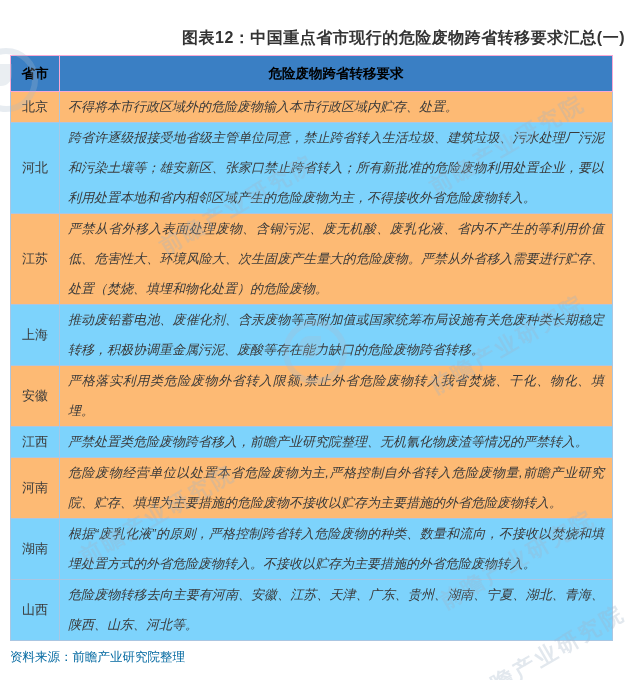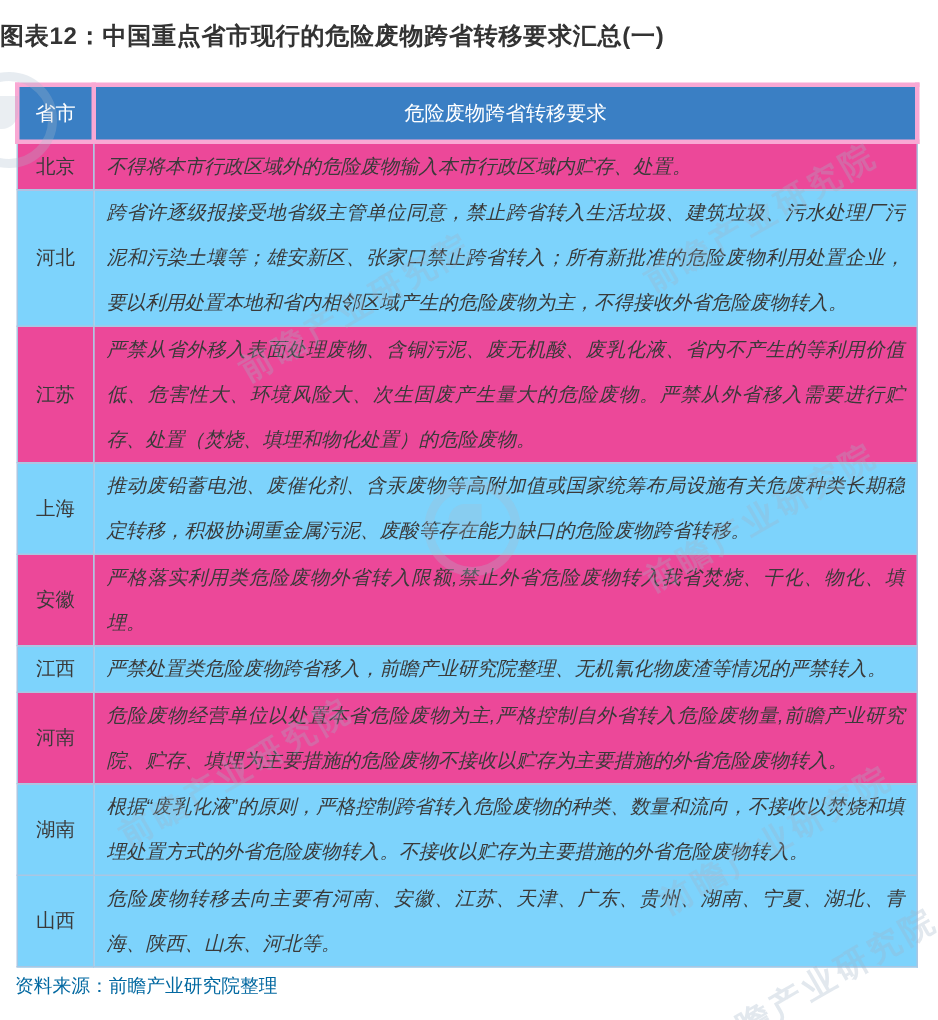--- a/index.html
+++ b/index.html
@@ -8,45 +8,45 @@
     background: #ffffff;
     font-family: "Liberation Sans", "DejaVu Sans", sans-serif;
   }
   body {
     width: 625px;
     height: 680px;
     position: relative;
     overflow: hidden;
   }
   .page-title {
-    margin-top: 14px;
-    text-align: left;
+    margin-top: 28px;
+    text-align: right;
     font-size: 16px;
     font-weight: bold;
     color: #333333;
     letter-spacing: 0.5px;
   }
   .table-wrap {
     position: absolute;
     left: 10px;
     top: 55px;
     width: 603px;
   }
   table.req-table {
     border-collapse: collapse;
     width: 603px;
     table-layout: fixed;
   }
   table.req-table th {
     background: #3a7fc4;
-    color: #ffffff;
+    color: #000000;
     font-size: 13.5px;
-    font-weight: normal;
+    font-weight: bold;
     height: 35px;
-    border: 3px solid #f9a8d4;
+    border: 1px solid #f9a8d4;
     padding: 0;
   }
   th.col-province { width: 48px; }
   table.req-table td {
     border: 1px solid #aac6e2;
     font-size: 13px;
     line-height: 30px;
     color: #3a3a3a;
     vertical-align: middle;
   }
@@ -54,21 +54,21 @@
     text-align: center;
     padding: 0 2px;
     width: 48px;
   }
   td.req {
     padding: 0 8px;
     text-align: justify;
     text-justify: inter-ideograph;
     font-style: italic;
   }
-  tr.odd td { background: #ec4899; }
+  tr.odd td { background: #fdba74; }
   tr.even td { background: #7dd3fc; }
   .footer {
     position: absolute;
     left: 10px;
     right: 12px;
     bottom: 14px;
     display: flex;
     justify-content: space-between;
     font-size: 12.5px;
     color: #0369a1;

